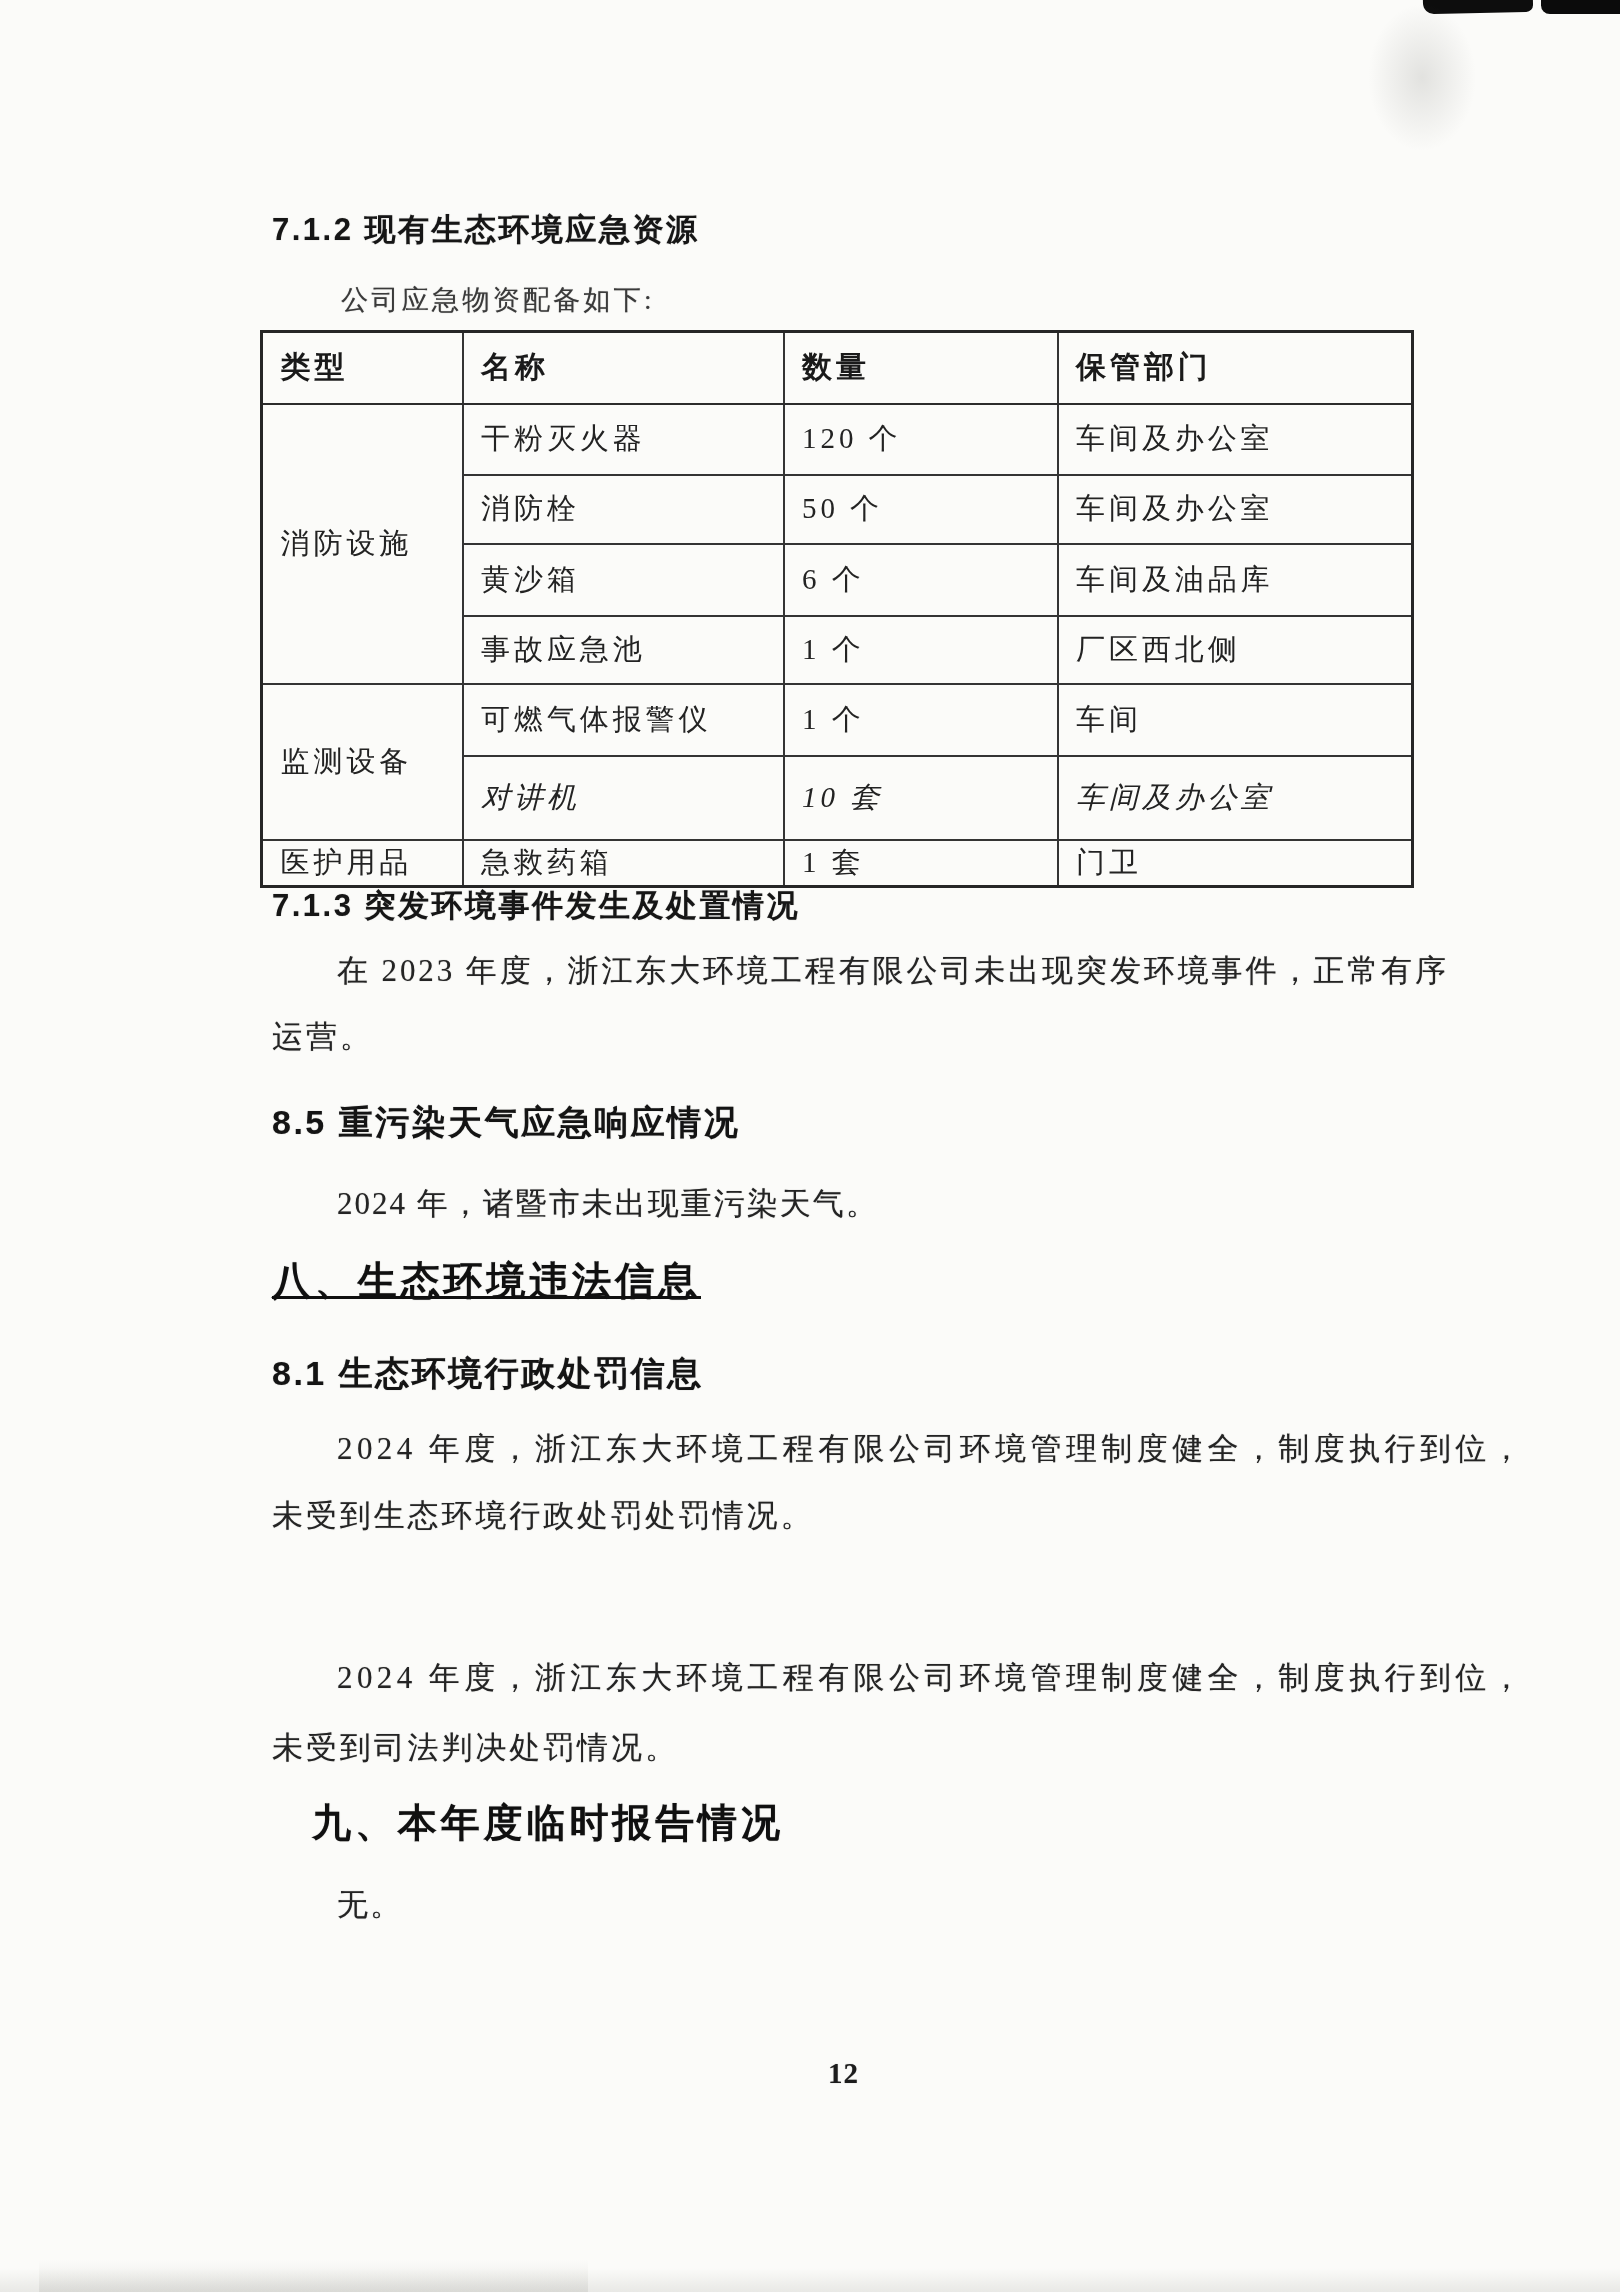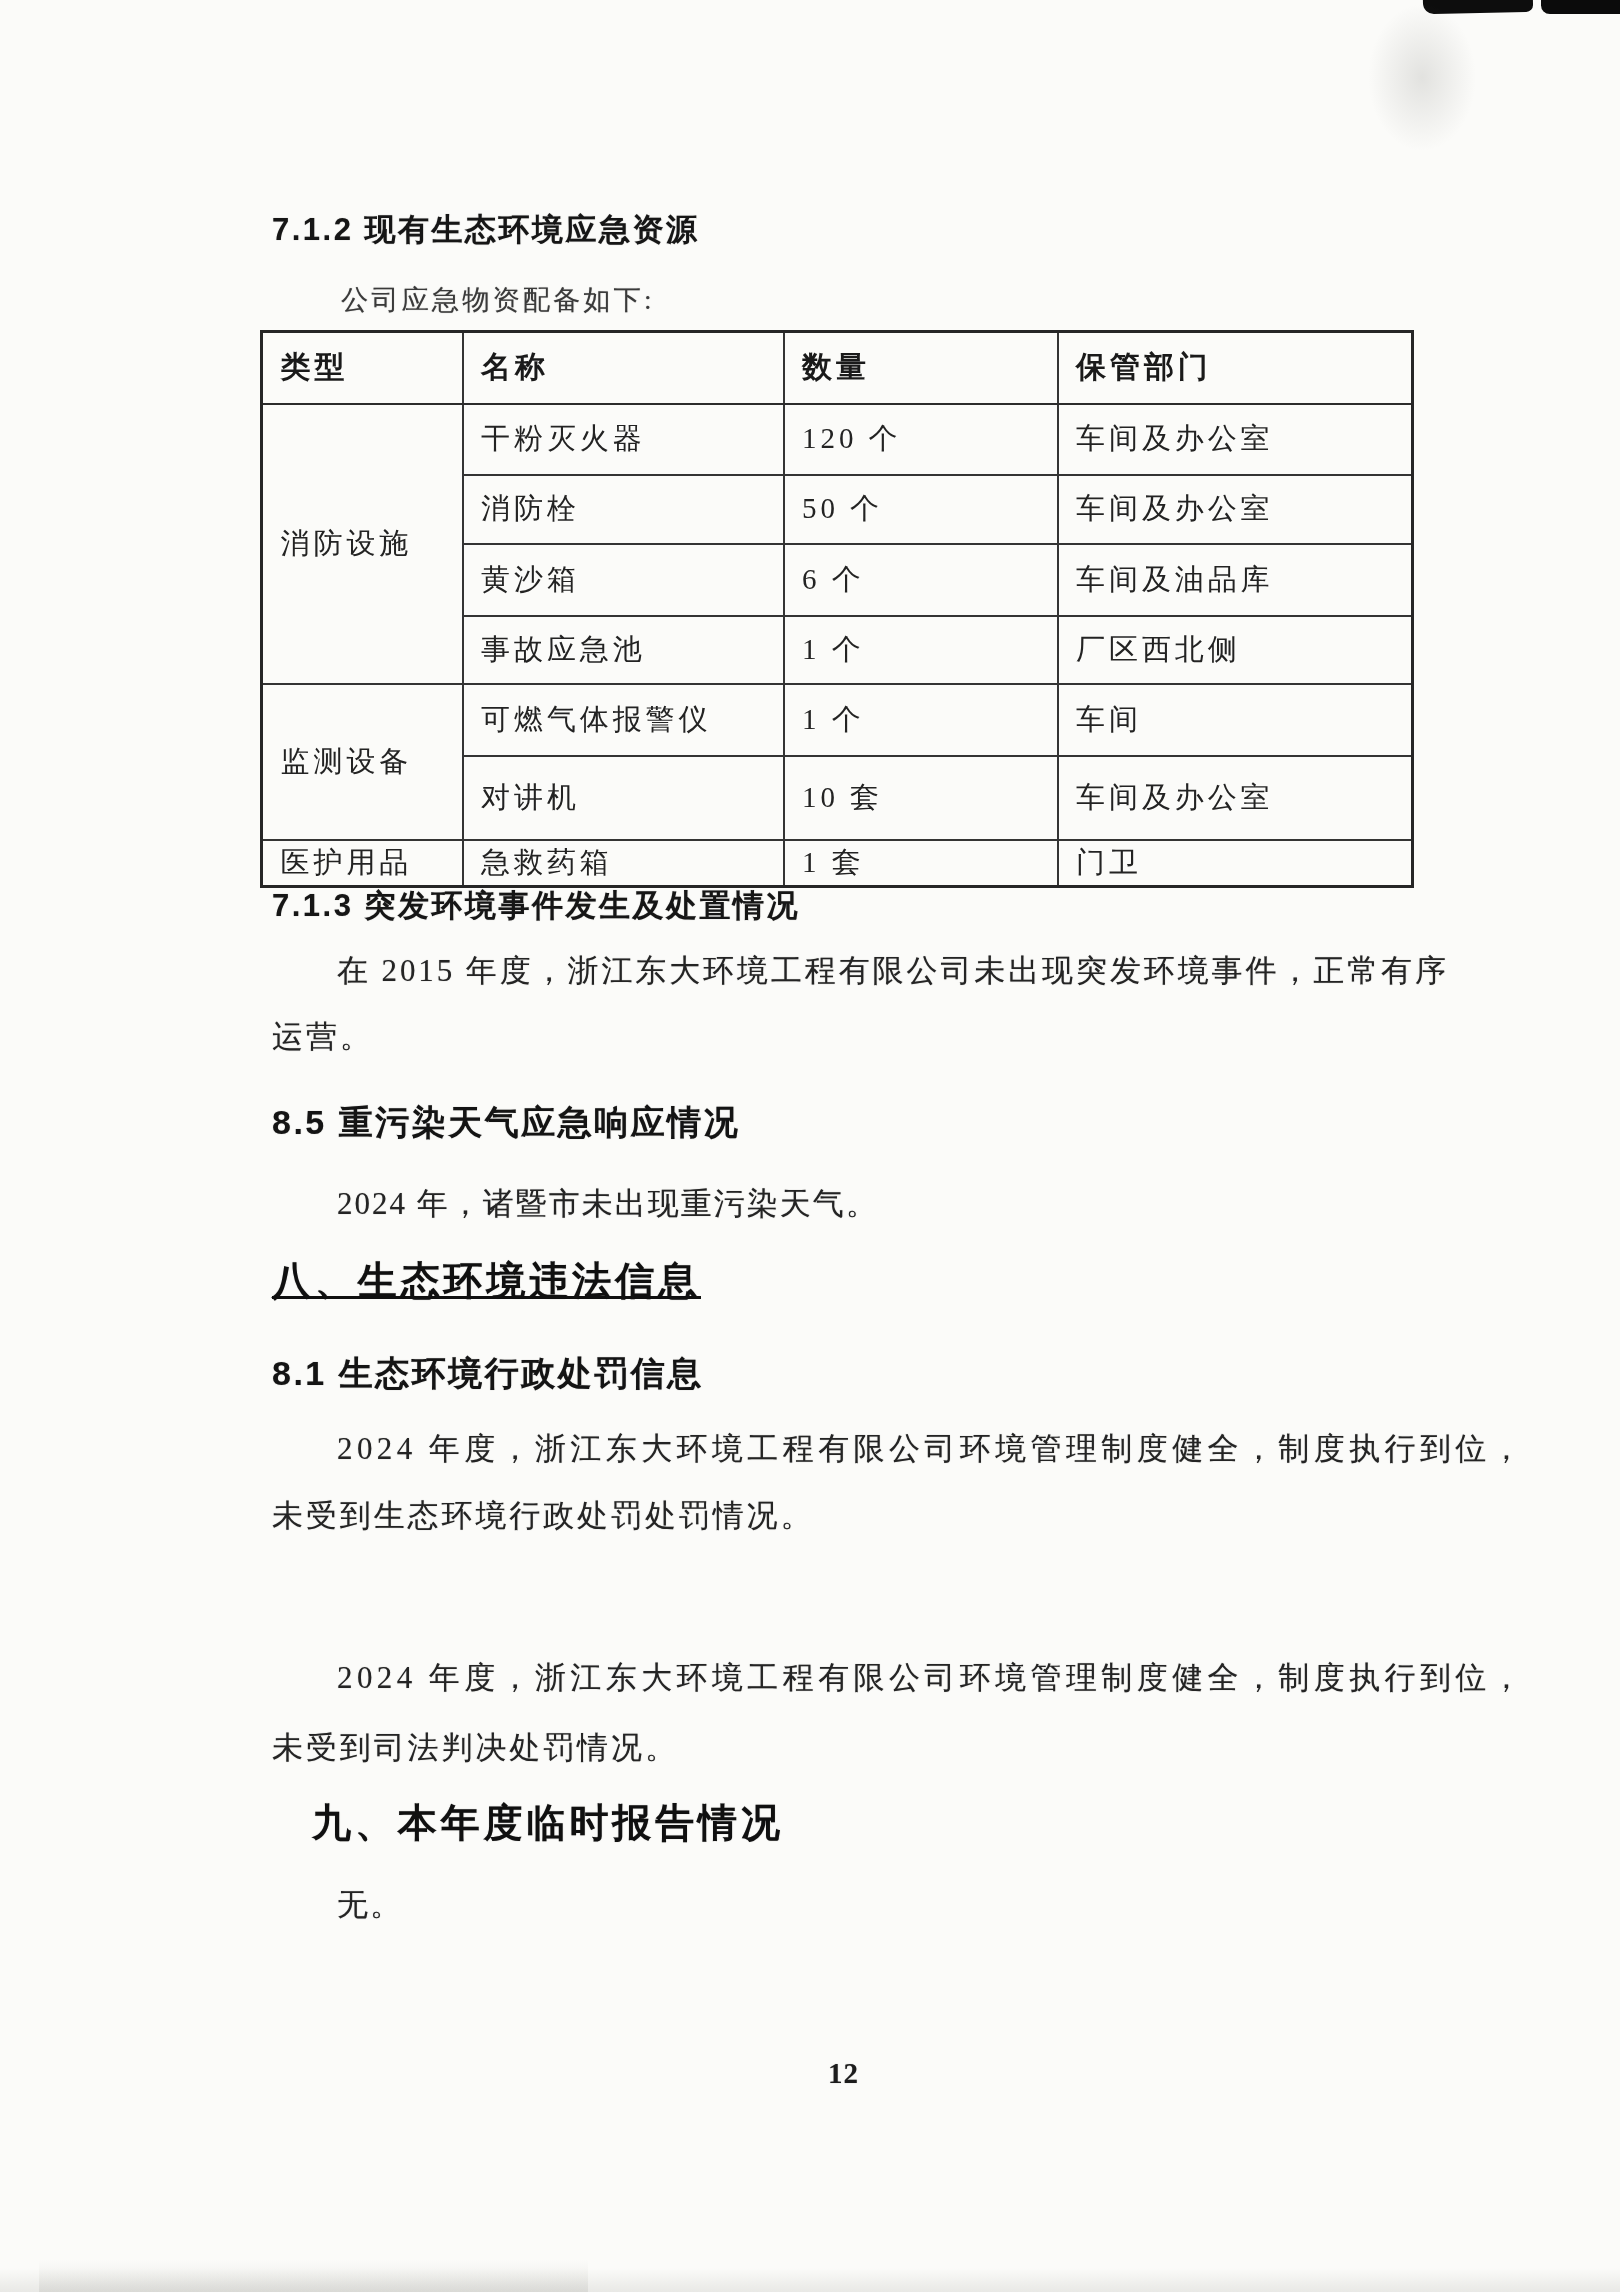--- a/index.html
+++ b/index.html
@@ -104,36 +104,36 @@
       <td>事故应急池</td>
       <td>1 个</td>
       <td>厂区西北侧</td>
     </tr>
     <tr style="height:72px;">
       <td rowspan="2">监测设备</td>
       <td>可燃气体报警仪</td>
       <td>1 个</td>
       <td>车间</td>
     </tr>
-    <tr style="height:84px;">
+    <tr style="height:84px;font-style:italic;">
       <td>对讲机</td>
       <td>10 套</td>
       <td>车间及办公室</td>
     </tr>
     <tr style="height:47px;">
       <td>医护用品</td>
       <td>急救药箱</td>
       <td>1 套</td>
       <td>门卫</td>
     </tr>
   </tbody>
     </table>
 
   <div class="abs h3 scan-text" style="left:272px;top:888px;">7.1.3 突发环境事件发生及处置情况</div>
-  <div class="abs body-text scan-text" style="left:337px;top:953px;">在 2015 年度，浙江东大环境工程有限公司未出现突发环境事件，正常有序</div>
+  <div class="abs body-text scan-text" style="left:337px;top:953px;">在 2023 年度，浙江东大环境工程有限公司未出现突发环境事件，正常有序</div>
   <div class="abs body-text scan-text" style="left:272px;top:1019px;">运营。</div>
 
   <div class="abs h2 scan-text" style="left:272px;top:1102px;">8.5 重污染天气应急响应情况</div>
   <div class="abs body-text scan-text" style="left:337px;top:1186px;letter-spacing:2px;">2024 年，诸暨市未出现重污染天气。</div>
 
   <div class="abs h1 scan-text" style="left:272px;top:1258px;text-decoration:underline;">八、生态环境违法信息</div>
 
   <div class="abs h2 scan-text" style="left:272px;top:1353px;">8.1 生态环境行政处罚信息</div>
   <div class="abs body-text-wide scan-text" style="left:337px;top:1431px;">2024 年度，浙江东大环境工程有限公司环境管理制度健全，制度执行到位，</div>
   <div class="abs body-text scan-text" style="left:272px;top:1498px;">未受到生态环境行政处罚处罚情况。</div>

